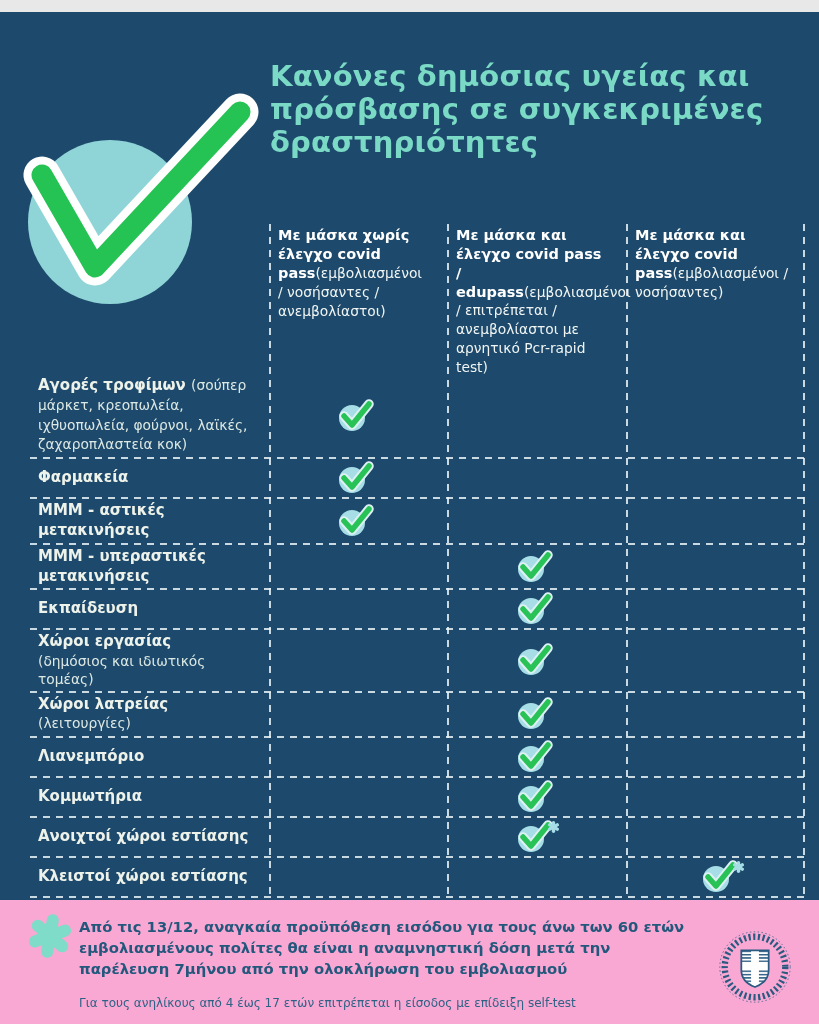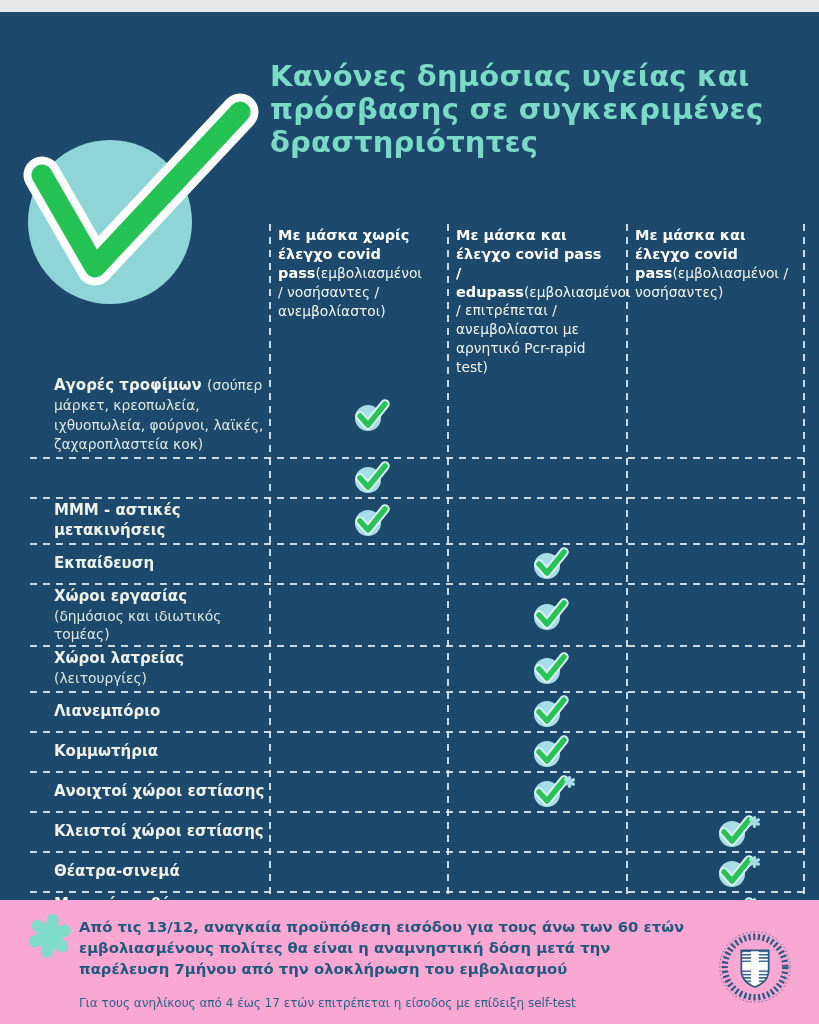--- a/index.html
+++ b/index.html
@@ -12,21 +12,21 @@
   .vline { position: absolute; top: 212px; height: 674px; width: 2px;
            background-image: repeating-linear-gradient(180deg, rgba(232,242,246,.85) 0 7px, transparent 7px 13px); }
   .vline.v1 { left: 269px; } .vline.v2 { left: 447px; } .vline.v3 { left: 626px; } .vline.v4 { left: 803px; }
   .headers { position: absolute; left: 0; top: 212px; width: 693px; display: grid;
              grid-template-columns: 270px 178px 179px 192px; }
   .hcell { padding: 2px 18px 0 8px; color: #FFFFFF; font-size: 14.5px; line-height: 1.3; }
   .hbold { font-weight: bold; }
   .hnote { font-weight: normal; font-size: 13.8px; color: #F0F5F3; }
   .rows { position: absolute; left: 0; top: 361px; width: 819px; }
   .row { position: relative; display: grid; grid-template-columns: 270px 178px 179px 192px;
-         align-items: center; min-height: 32px; padding: 3px 16px; }
+         align-items: center; min-height: 32px; padding: 3px 0; }
   .row.sep::after { content: ""; position: absolute; left: 30px; right: 12px; bottom: -1px; height: 2px;
          background-image: repeating-linear-gradient(90deg, rgba(232,242,246,.85) 0 7px, transparent 7px 13px); }
   .label { grid-column: 1; padding-left: 38px; padding-right: 8px;
            color: #EDF2EA; font-size: 15px; font-weight: bold; line-height: 1.32; }
   .note { font-weight: normal; font-size: 13.8px; color: #DCE8E3; }
   .note.block { display: block; }
   .check-cell { display: flex; justify-content: center; align-items: center; }
   .footer { position: absolute; left: 0; top: 888px; width: 819px; height: 176px; background: #f9a8d4; }
   .footer-icon { position: absolute; left: 26px; top: 12px; width: 48px; height: 48px; }
   .footer-main { position: absolute; left: 79px; top: 16px; width: 606px;
@@ -66,31 +66,42 @@
         <div class="label"><span>Αγορές τροφίμων</span> <span class="note">(σούπερ μάρκετ, κρεοπωλεία, ιχθυοπωλεία, φούρνοι, λαϊκές, ζαχαροπλαστεία κοκ)</span></div>
         <div class="check-cell" style="grid-column: 2;">
           <svg width="42" height="34" viewBox="0 0 42 34">
     <circle cx="14" cy="19" r="13" fill="#A6DDE6"></circle>
     <path d="M6 17 L14 26 L31 5" fill="none" stroke="#DDF1F4" stroke-width="9.5" stroke-linecap="round" stroke-linejoin="round"></path>
     <path d="M6 17 L14 26 L31 5" fill="none" stroke="#29C257" stroke-width="5.5" stroke-linecap="round" stroke-linejoin="round"></path>
           </svg>
         </div>
       </div>
       <div class="row sep">
+        <div class="label"><span>Φαρμακεία</span></div>
         <div class="check-cell" style="grid-column: 2;">
           <svg width="42" height="34" viewBox="0 0 42 34">
     <circle cx="14" cy="19" r="13" fill="#A6DDE6"></circle>
     <path d="M6 17 L14 26 L31 5" fill="none" stroke="#DDF1F4" stroke-width="9.5" stroke-linecap="round" stroke-linejoin="round"></path>
     <path d="M6 17 L14 26 L31 5" fill="none" stroke="#29C257" stroke-width="5.5" stroke-linecap="round" stroke-linejoin="round"></path>
           </svg>
         </div>
       </div>
       <div class="row sep">
         <div class="label"><span>ΜΜΜ - αστικές μετακινήσεις</span></div>
         <div class="check-cell" style="grid-column: 2;">
+          <svg width="42" height="34" viewBox="0 0 42 34">
+    <circle cx="14" cy="19" r="13" fill="#A6DDE6"></circle>
+    <path d="M6 17 L14 26 L31 5" fill="none" stroke="#DDF1F4" stroke-width="9.5" stroke-linecap="round" stroke-linejoin="round"></path>
+    <path d="M6 17 L14 26 L31 5" fill="none" stroke="#29C257" stroke-width="5.5" stroke-linecap="round" stroke-linejoin="round"></path>
+          </svg>
+        </div>
+      </div>
+      <div class="row sep">
+        <div class="label"><span>ΜΜΜ - υπεραστικές μετακινήσεις</span></div>
+        <div class="check-cell" style="grid-column: 3;">
           <svg width="42" height="34" viewBox="0 0 42 34">
     <circle cx="14" cy="19" r="13" fill="#A6DDE6"></circle>
     <path d="M6 17 L14 26 L31 5" fill="none" stroke="#DDF1F4" stroke-width="9.5" stroke-linecap="round" stroke-linejoin="round"></path>
     <path d="M6 17 L14 26 L31 5" fill="none" stroke="#29C257" stroke-width="5.5" stroke-linecap="round" stroke-linejoin="round"></path>
           </svg>
         </div>
       </div>
       <div class="row sep">
         <div class="label"><span>Εκπαίδευση</span></div>
         <div class="check-cell" style="grid-column: 3;">

